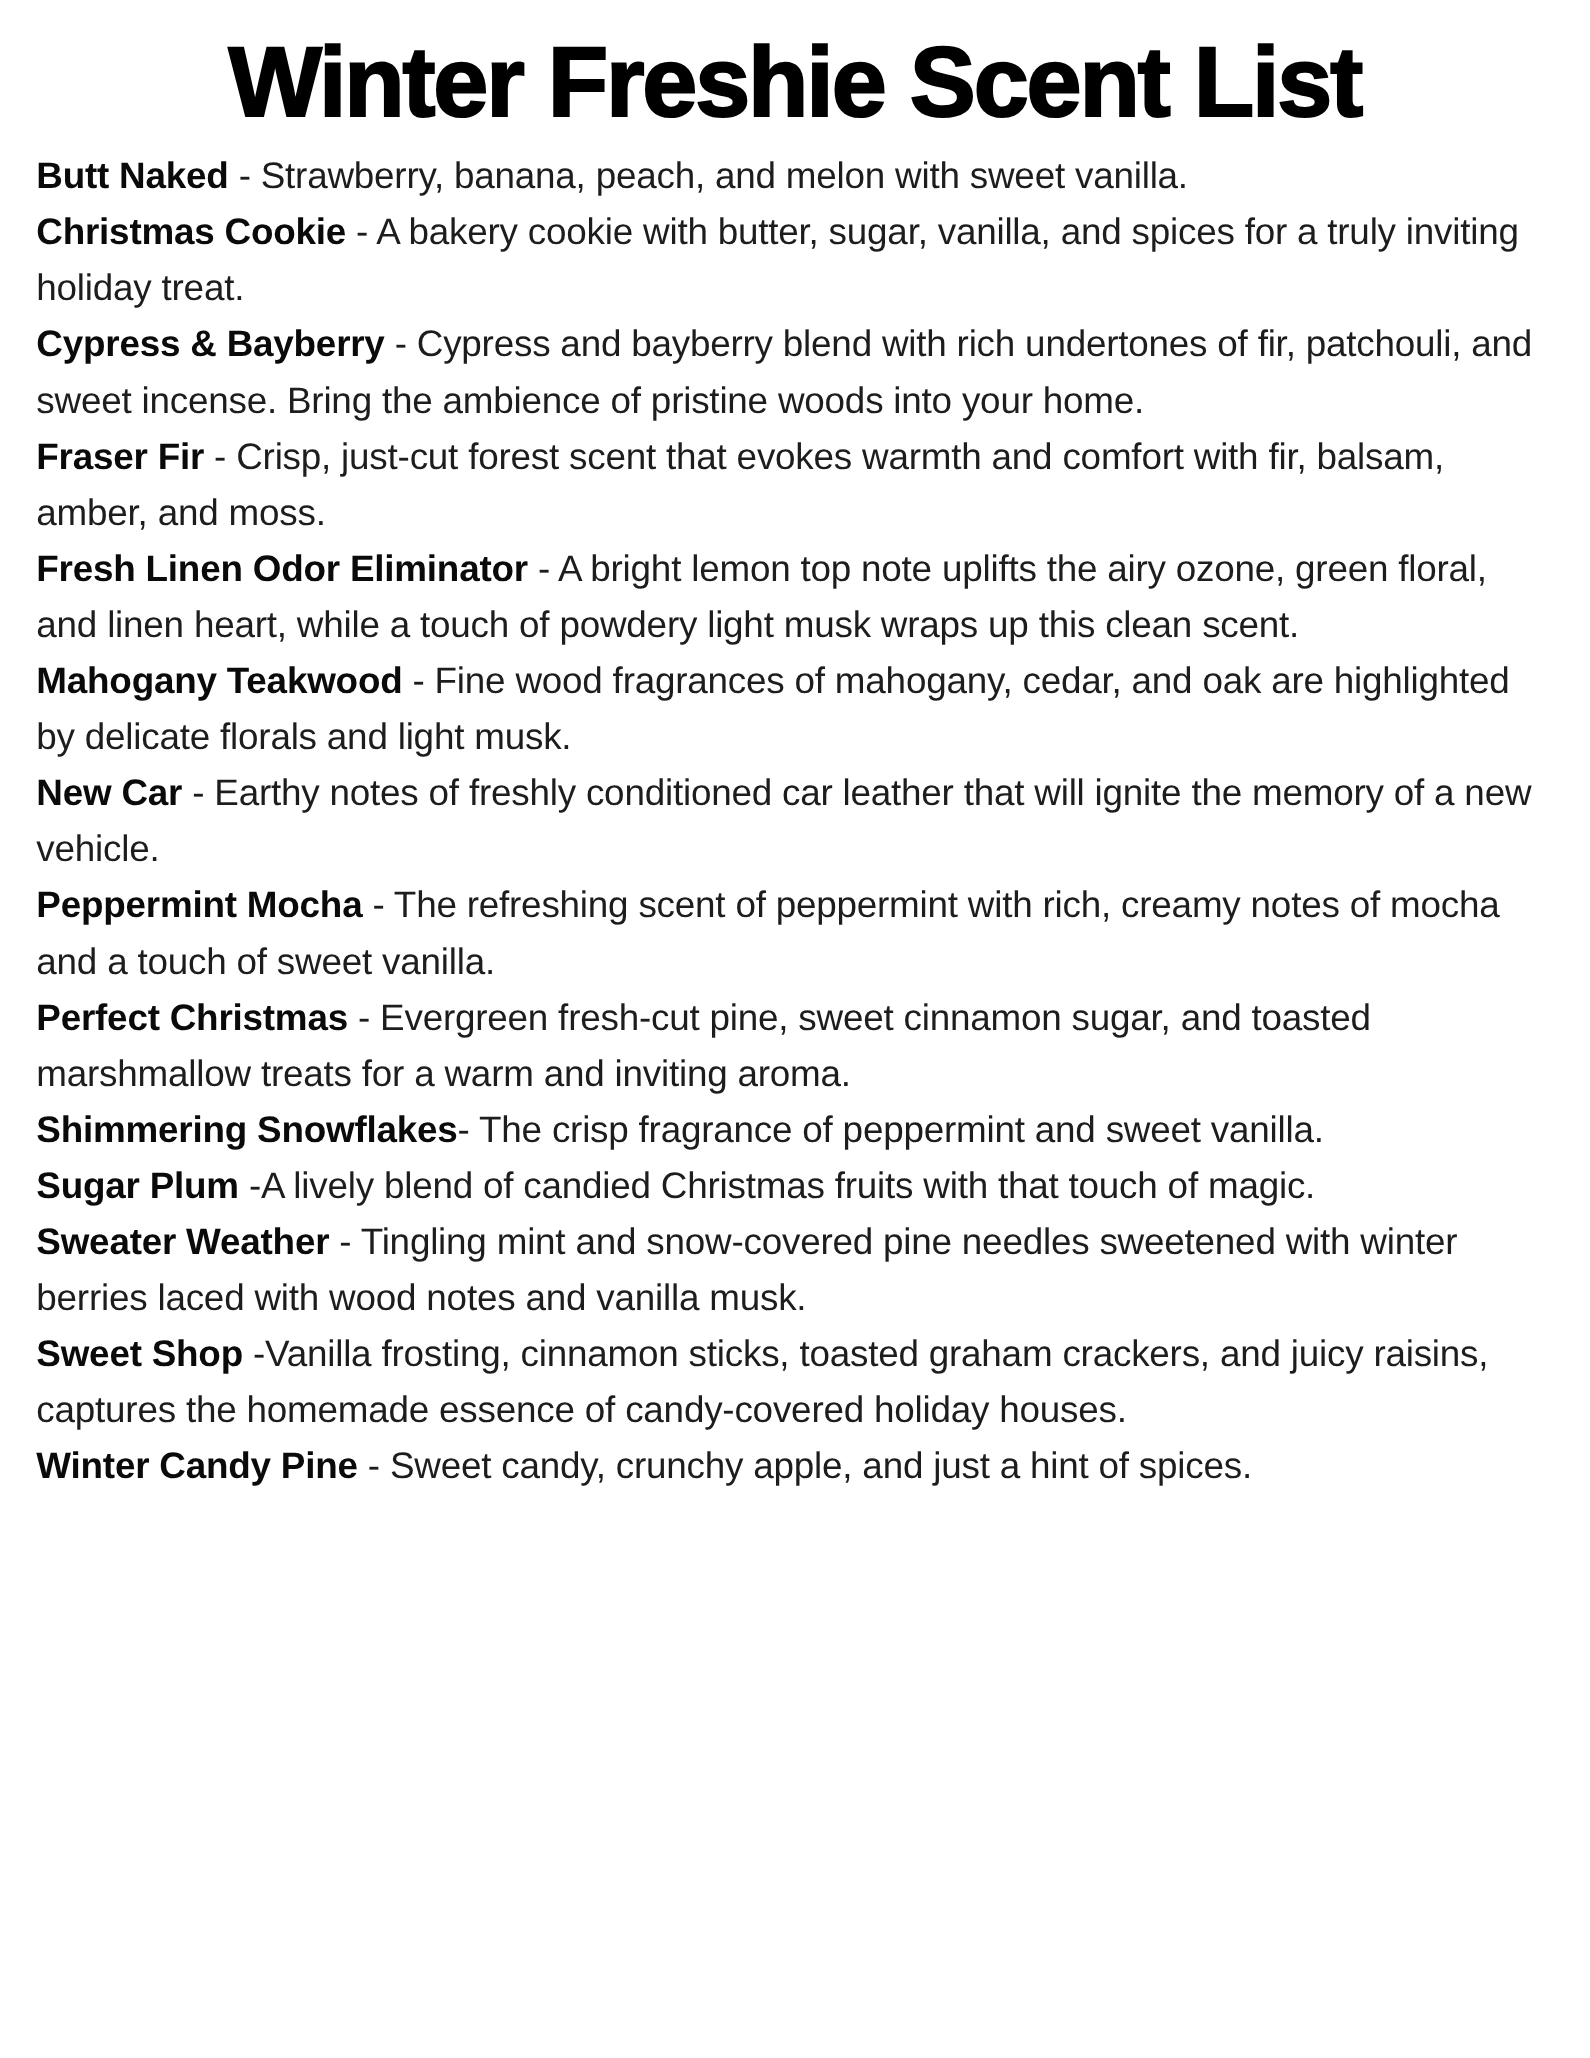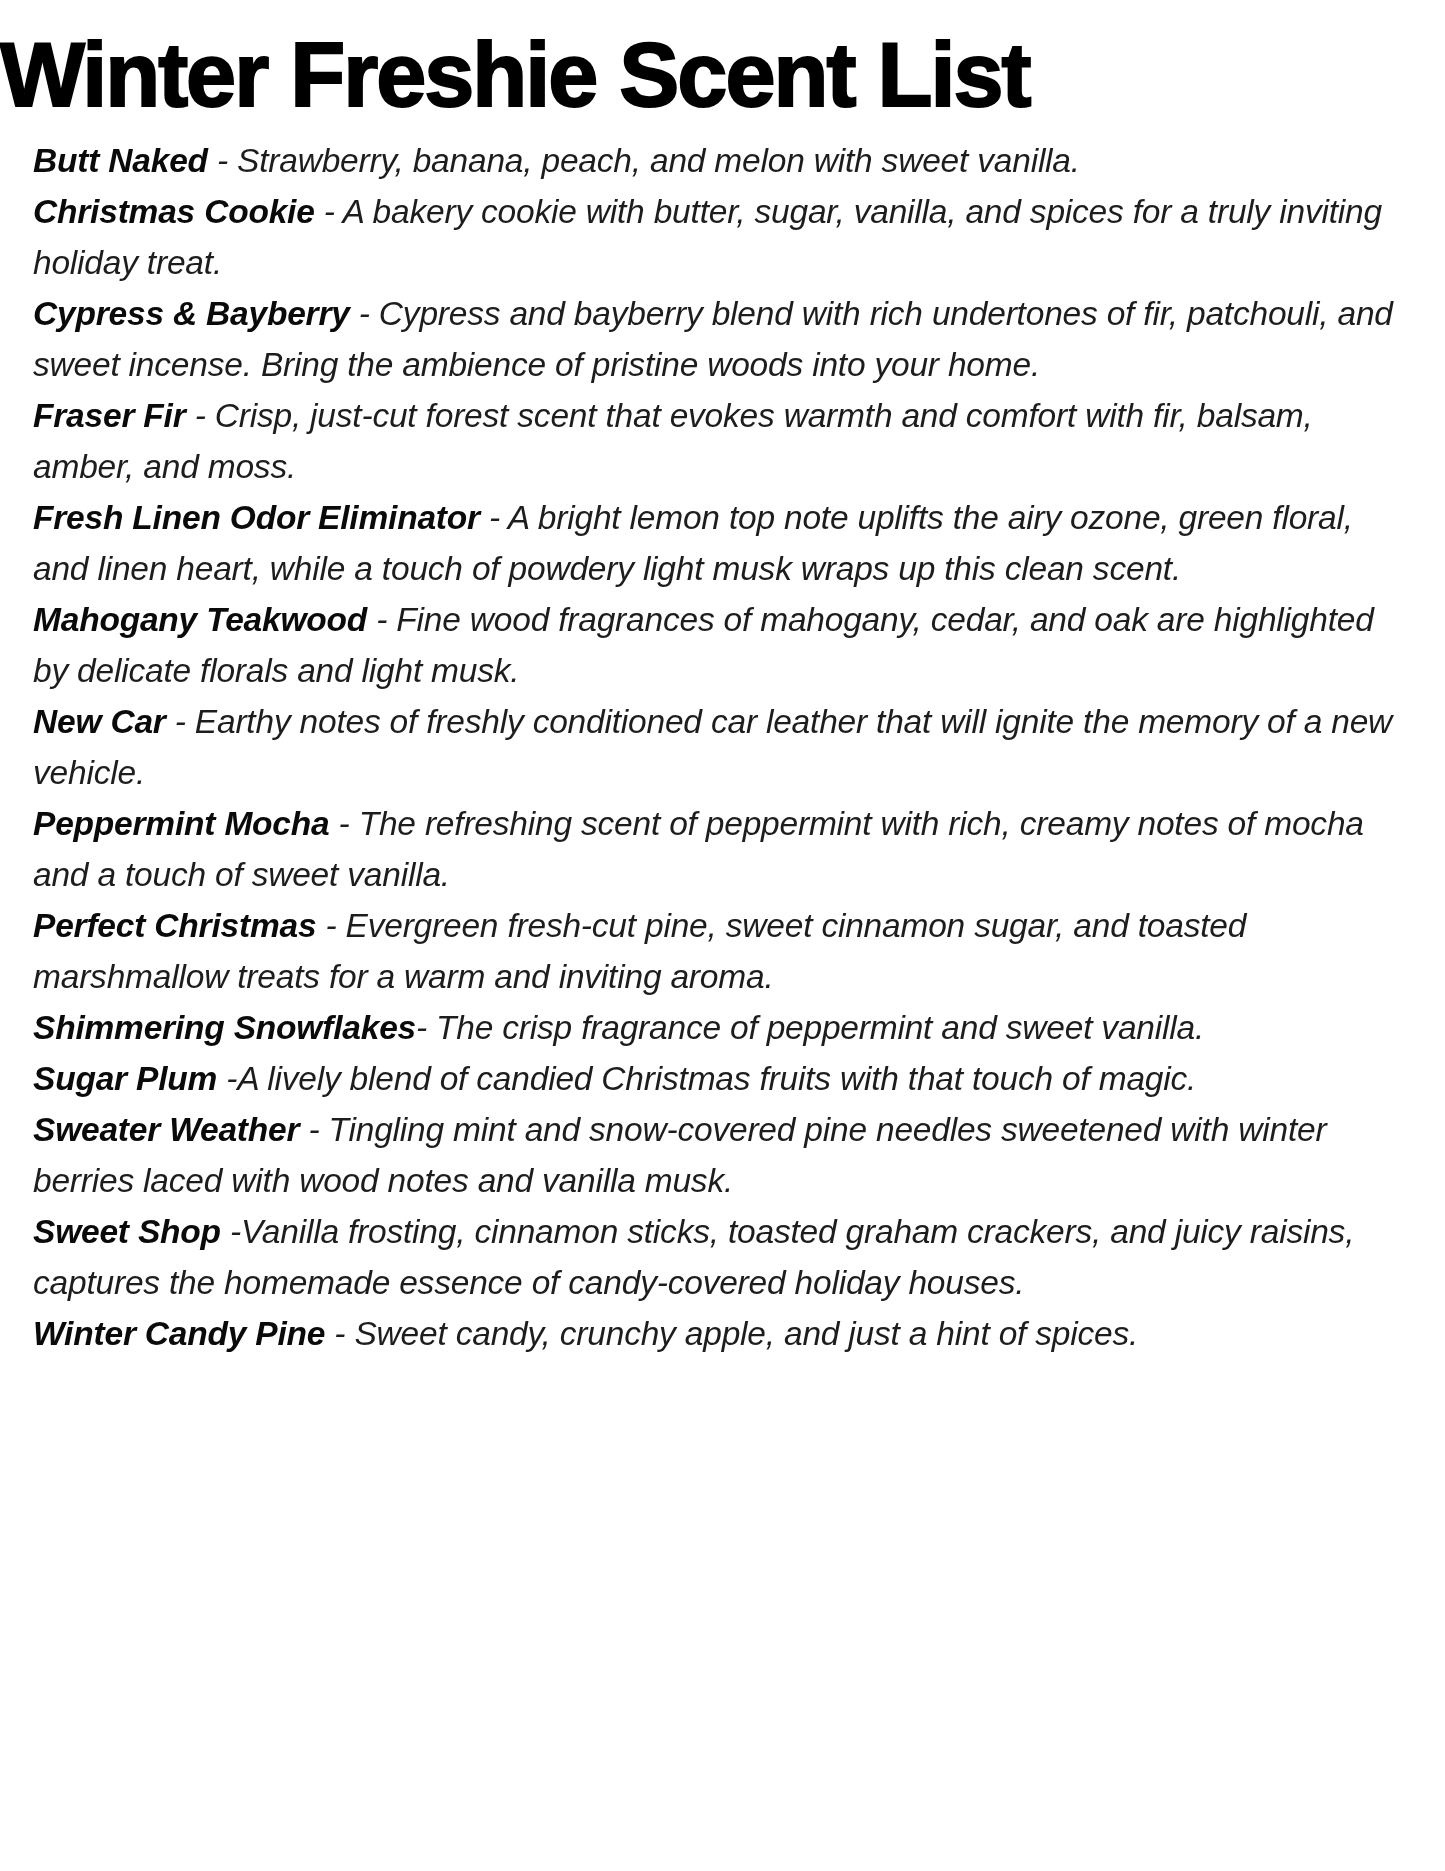--- a/index.html
+++ b/index.html
@@ -15,31 +15,30 @@
     box-sizing: border-box;
   }
   .page {
     width: 1445px;
     min-height: 1871px;
     background: #ffffff;
     box-sizing: border-box;
   }
   h1.title {
     margin: 25px 0 10px 0;
-    text-align: left;
+    text-align: center;
     font-size: 90px;
     line-height: 100px;
     font-weight: 900;
     letter-spacing: -2px;
     color: #000000;
     -webkit-text-stroke: 2px #000000;
   }
   .list {
     padding: 0 30px 30px 33px;
-    font-style: italic;
   }
   p.entry {
     margin: 0;
     font-size: 33.5px;
     line-height: 51px;
     letter-spacing: -0.2px;
     color: #1d1d1d;
     font-weight: 400;
   }
   p.entry strong {

